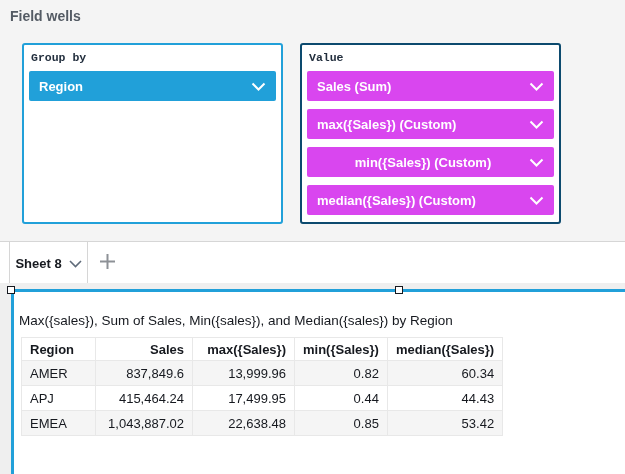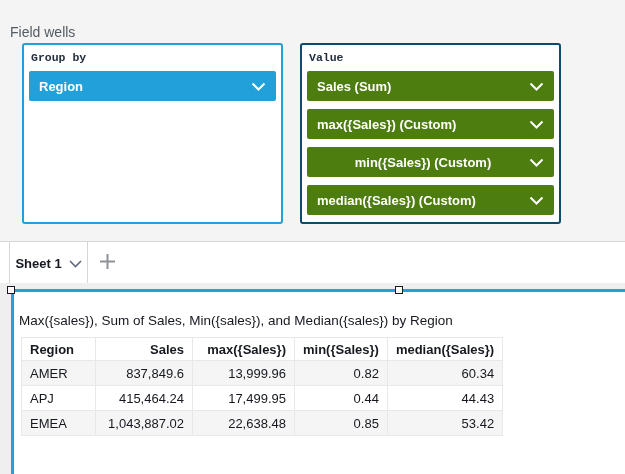--- a/index.html
+++ b/index.html
@@ -11,41 +11,41 @@
     color: #16191f;
     overflow: hidden;
   }
 
   
   .fieldwells-section {
     position: absolute; left: 0; top: 0; width: 625px; height: 241px;
     background: #f4f4f4;
   }
   .fieldwells-title {
-    position: absolute; left: 10px; top: 24px;
-    font-size: 14px; color: #545b64;
+    position: absolute; left: 10px; top: 8px;
+    font-size: 14px; color: #545b64; font-weight: bold;
   }
   .well {
     position: absolute; top: 43px; width: 261px; height: 181px;
     background: #ffffff; border-radius: 3px;
   }
   .well-groupby { left: 22px; border: 2px solid #21a0d9; }
   .well-value  { left: 300px; border: 2px solid #0c4a6e; }
   .well-label {
     position: absolute; left: 7px; top: 6px;
     font-size: 11.5px; font-weight: bold; color: #232f3e; font-family: Liberation Mono, monospace;
   }
   .pill {
     position: absolute; left: 5px; right: 5px; height: 30px;
     border-radius: 2px; color: #ffffff; font-weight: bold; font-size: 13px;
     display: flex; align-items: center; padding: 0 10px; cursor: pointer;
   }
   .pill .pill-text { flex: 1 1 auto; white-space: nowrap; overflow: hidden; }
   .pill-blue  { background: #21a0d9; top: 26px; }
-  .pill-green { background: #4d7c0f; }
+  .pill-green { background: #d946ef; }
   .pill-green.p0 { top: 26px; }
   .pill-green.p1 { top: 64px; }
   .pill-green.p2 { top: 102px; text-align: center; }
   .pill-green.p3 { top: 140px; }
   .chev { flex: 0 0 auto; display: block; }
 
   
   .tab-bar {
     position: absolute; left: 0; top: 241px; width: 625px; height: 42px;
     background: #ffffff; border-top: 1px solid #d6d6d6;
@@ -156,21 +156,21 @@
         <svg width="15" height="9" viewBox="0 0 15 9">
             <polyline points="1.5,1.5 7.5,7.5 13.5,1.5" fill="none" stroke="#ffffff" stroke-width="2"></polyline>
           </svg>
       </span>
     </div>
   </div>
 </div>
 
 <div class="tab-bar">
   <div class="sheet-tab">
-    <span>Sheet 1</span>
+    <span>Sheet 8</span>
     <span class="chev">
       <svg width="13" height="8" viewBox="0 0 13 8">
           <polyline points="1,1 6.5,6.5 12,1" fill="none" stroke="#5f6b7a" stroke-width="1.6"></polyline>
         </svg>
     </span>
   </div>
   <div class="add-sheet">
     <span>
       <svg width="17" height="17" viewBox="0 0 17 17">
           <line x1="8.5" y1="1" x2="8.5" y2="16" stroke="#8d9196" stroke-width="2"></line>

